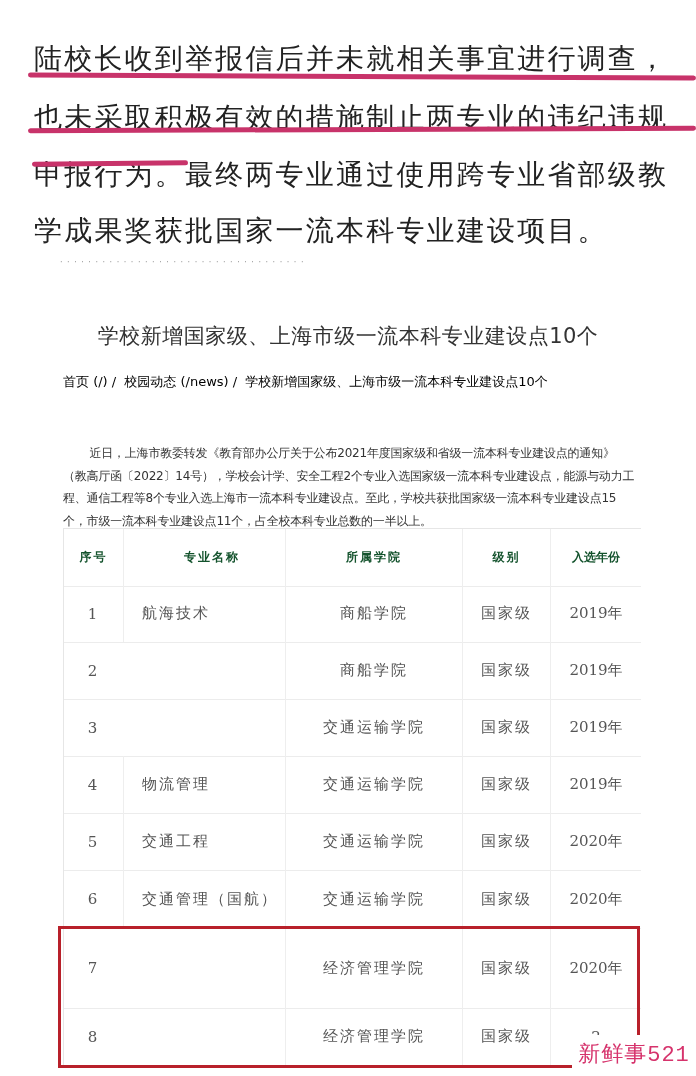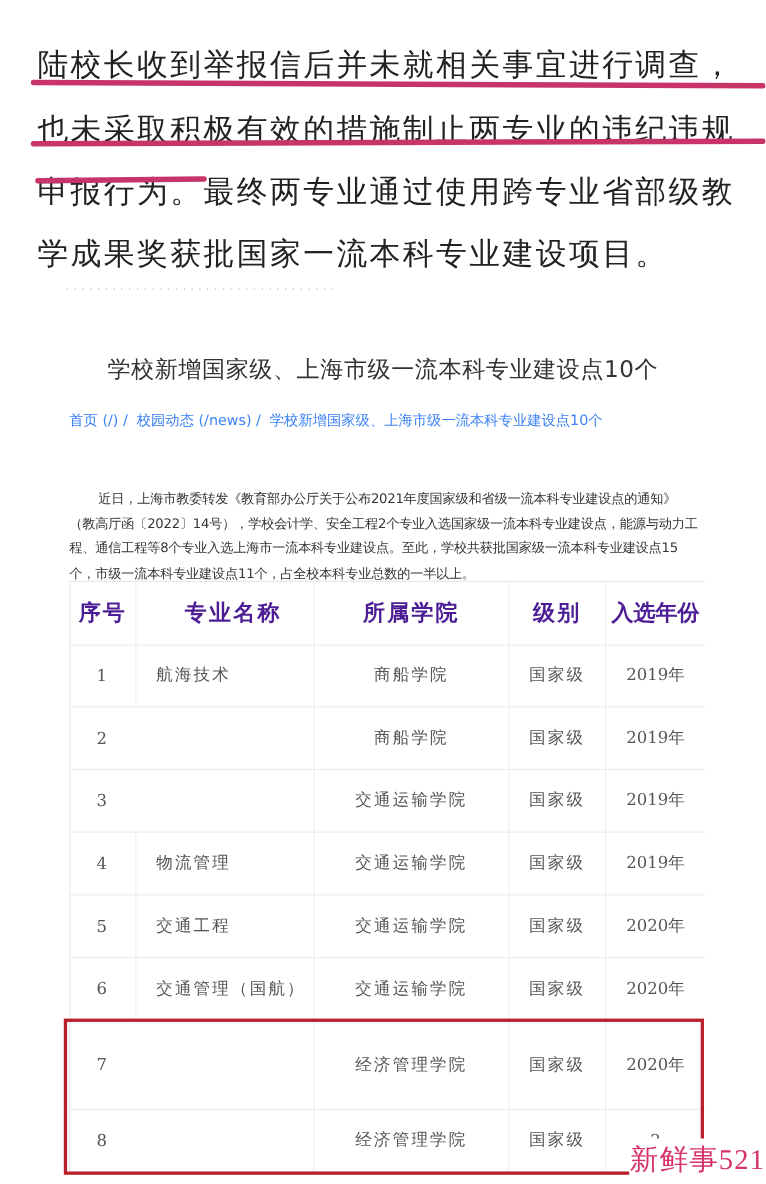--- a/index.html
+++ b/index.html
@@ -62,21 +62,21 @@
       text-align: center;
       font-size: 21px;
       color: #333;
       letter-spacing: 0.5px;
     }
     .breadcrumb {
       position: absolute;
       left: 63px;
       top: 373px;
       font-size: 13px;
-      color: #3b82f6;
+      color: #000000;
       white-space: nowrap;
     }
     .breadcrumb span { margin-right: 4px; }
     .intro {
       position: absolute;
       left: 63px;
       top: 442px;
       width: 575px;
       font-size: 12px;
       line-height: 22.5px;
@@ -110,21 +110,21 @@
       font-size: 15px;
       letter-spacing: 2px;
       box-sizing: border-box;
       border-left: 1px solid #eeeeee;
     }
     .c0 { left: 0;    width: 60px;  justify-content: center; border-left: 1px solid #e6e6e6; }
     .c1 { left: 60px; width: 162px; justify-content: flex-start; padding-left: 18px; }
     .c2 { left: 222px; width: 177px; justify-content: center; }
     .c3 { left: 399px; width: 88px; justify-content: center; }
     .c4 { left: 487px; width: 91px; justify-content: center; letter-spacing: 0; }
-    .head .cell { color: #4c1d95; font-weight: bold; font-size: 20px; }
+    .head .cell { color: #14532d; font-weight: bold; font-size: 12px; }
     .c1.wrap { align-items: center; line-height: 25px; white-space: normal; padding-right: 10px; }
 
     .red-box {
       position: absolute;
       left: 58px;
       top: 926px;
       width: 582px;
       height: 142px;
       border: 3px solid #b8202a;
       box-sizing: border-box;
@@ -134,23 +134,23 @@
     .watermark {
       position: absolute;
       left: 572px;
       top: 1035px;
       width: 124px;
       height: 38px;
       background: #ffffff;
       display: flex;
       align-items: center;
       justify-content: center;
-      font-size: 26px;
+      font-size: 22px;
       color: #d6336c;
-      font-family: Liberation Serif, serif;
+      font-family: Liberation Mono, monospace;
       letter-spacing: 1px;
     }
   </style>
 </head>
 <body>
 
 <div class="commentary">
   <div class="line" style="top:12px">陆校长收到举报信后并未就相关事宜进行调查，</div>
   <div class="line" style="top:71px">也未采取积极有效的措施制止两专业的违纪违规</div>
   <div class="line" style="top:128px">申报行为。最终两专业通过使用跨专业省部级教</div>

